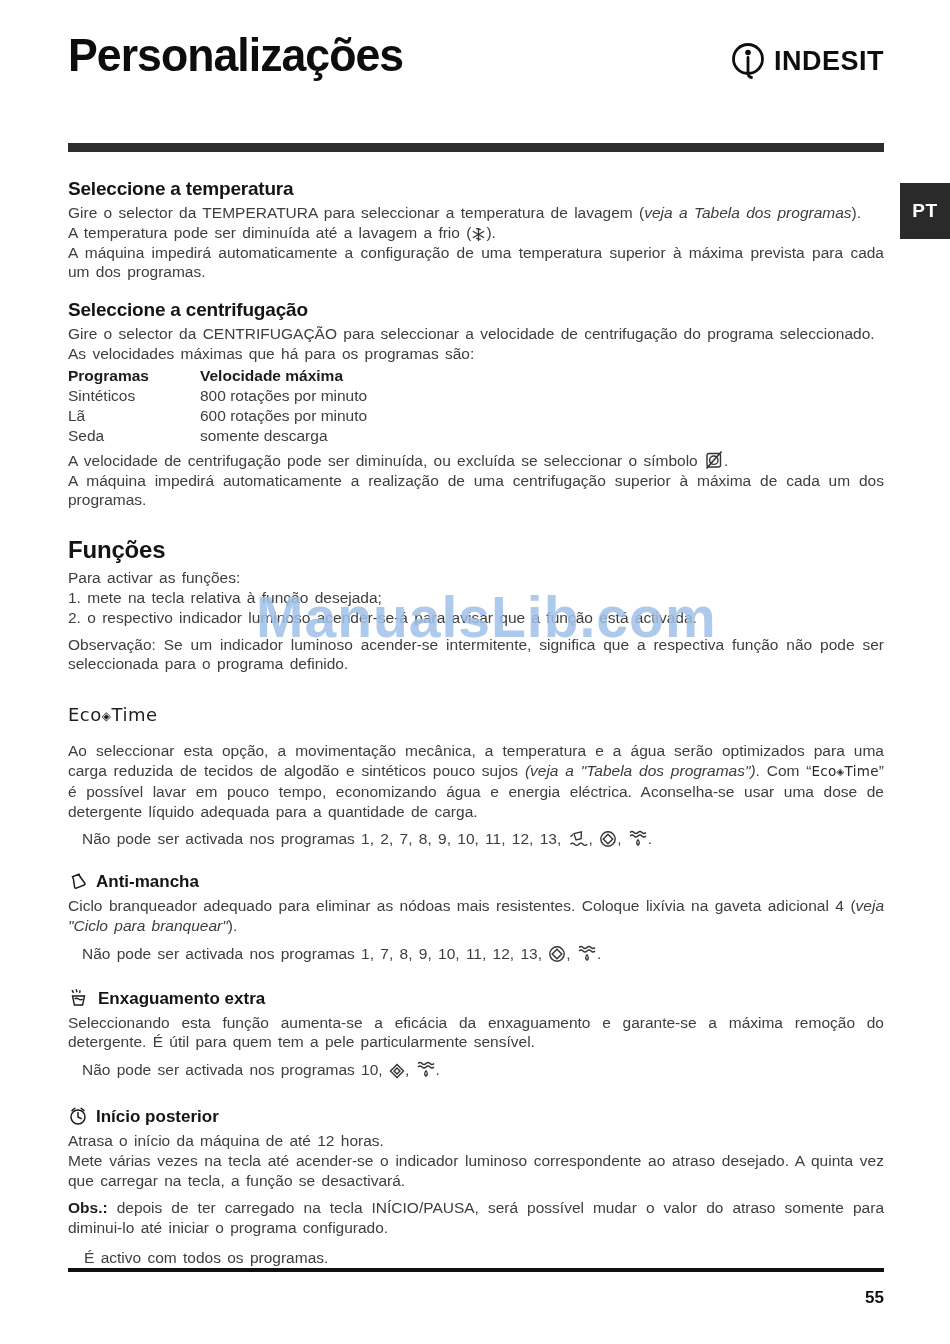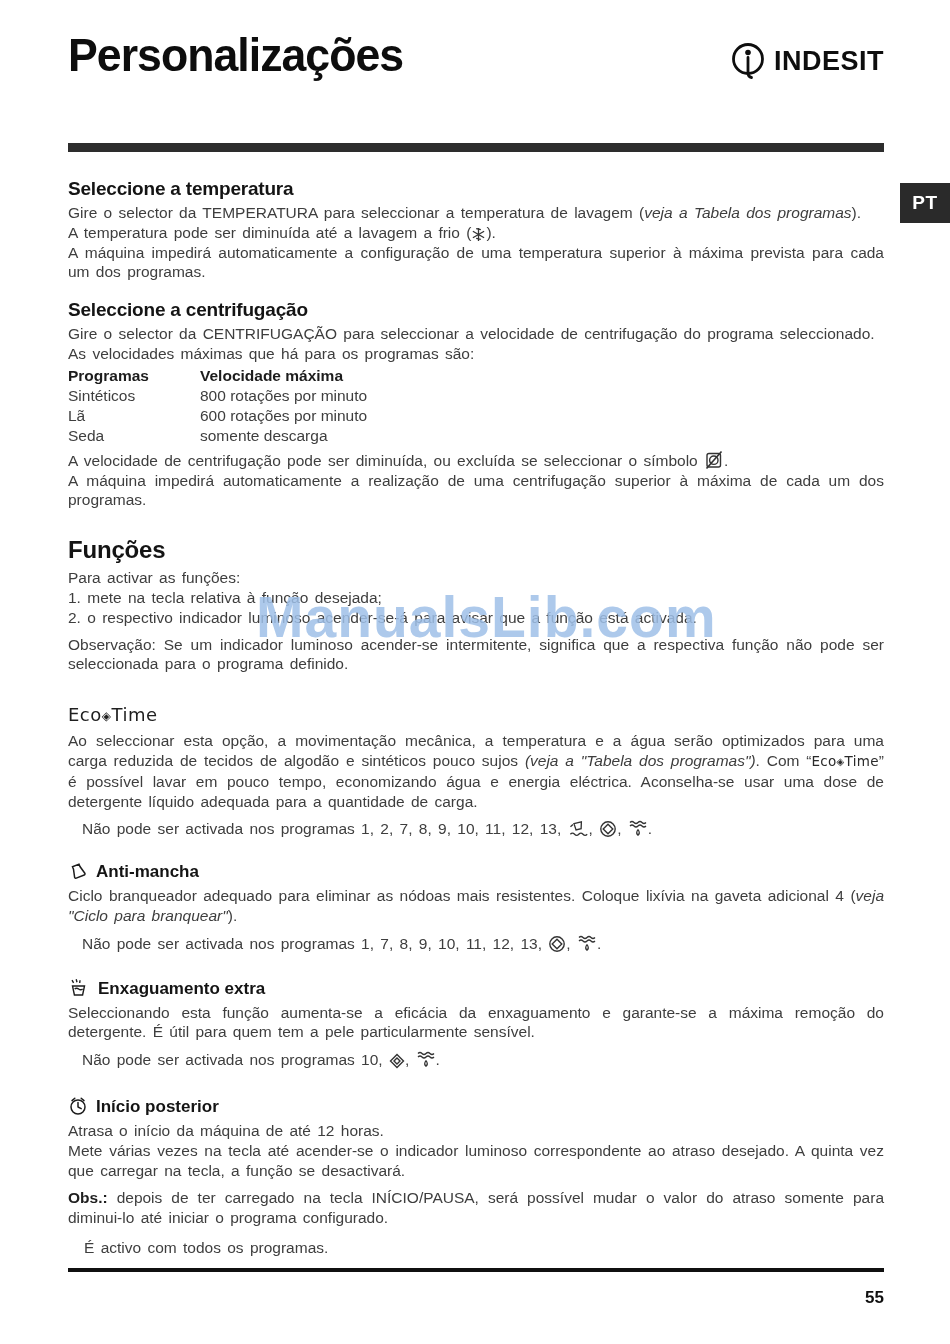--- a/index.html
+++ b/index.html
@@ -9,40 +9,40 @@
 
   .masthead{position:absolute;left:68px;top:26px;width:816px;display:flex;justify-content:space-between;align-items:center}
   .doc-title{font-size:46px;font-weight:700;color:#0d0d0d;letter-spacing:-1px;transform:scaleX(.97);transform-origin:left top}
   .brand{display:flex;align-items:center;gap:5px;margin-top:14px}
   .brand-text{font-size:27px;font-weight:700;color:#0e0e0e;letter-spacing:.5px}
 
   .rule-top{position:absolute;left:68px;top:143px;width:816px;height:9px;background:#2d2d2d}
   .rule-bottom{position:absolute;left:68px;top:1268px;width:816px;height:4px;background:#101010}
   .page-num{position:absolute;right:66px;top:1288px;font-size:17px;font-weight:700;color:#101010}
 
-  .pt-badge{position:absolute;right:0;top:183px;width:50px;height:40px;background:#2a2a2a;color:#fff;
+  .pt-badge{position:absolute;right:0;top:183px;width:50px;height:56px;background:#2a2a2a;color:#fff;
     font-weight:700;font-size:19px;display:flex;align-items:center;justify-content:center;letter-spacing:.5px}
 
   .content{position:absolute;left:68px;top:178px;width:816px;color:#3e3e3e}
   h2{font-size:19px;font-weight:700;color:#141414;margin-bottom:3px;letter-spacing:-.2px}
   h2.big{font-size:24px;margin-bottom:4px}
   h3{font-size:17px;font-weight:700;color:#141414;display:flex;align-items:center;gap:8px;margin-bottom:3px}
   p{font-size:15.5px;line-height:19.8px;text-align:justify;word-spacing:2px}
   p.left{text-align:left}
   .it{font-style:italic}
   .b{font-weight:700;color:#1e1e1e}
 
   .sec-centrifugacao{margin-top:17px}
   .spin-table{margin:2px 0 4px 0;font-size:15.5px;line-height:20px}
   .spin-row{display:grid;grid-template-columns:132px 1fr}
   .spin-row.head{font-weight:700;color:#1c1c1c}
   .sec-funcoes{margin-top:26px}
   .note{margin-top:7px}
   .sec-ecotime{margin-top:30px}
-  .ecotime-logo{font-size:18px;color:#1f1f1f;font-weight:400;letter-spacing:.5px;margin-bottom:6px;font-family:"DejaVu Sans",sans-serif}
+  .ecotime-logo{font-size:18px;color:#1f1f1f;font-weight:400;letter-spacing:.5px;margin-bottom:16px;font-family:"DejaVu Sans",sans-serif}
   .ecotime-logo .dia{font-size:12px;vertical-align:1px}
   .ecotime-inline{font-family:"DejaVu Sans",sans-serif;font-size:13.5px;color:#2a2a2a;letter-spacing:.3px;white-space:nowrap}
   .ecotime-inline .dia{font-size:10px;vertical-align:1px}
   .restriction{margin-top:8px;padding-left:14px;text-align:left}
   .sec-antimancha{margin-top:22px}
   .sec-enxaguamento{margin-top:24px}
   .sec-inicio{margin-top:26px}
   .obs{margin-top:8px}
   .final-line{margin-top:10px;padding-left:16px;text-align:left}
 

